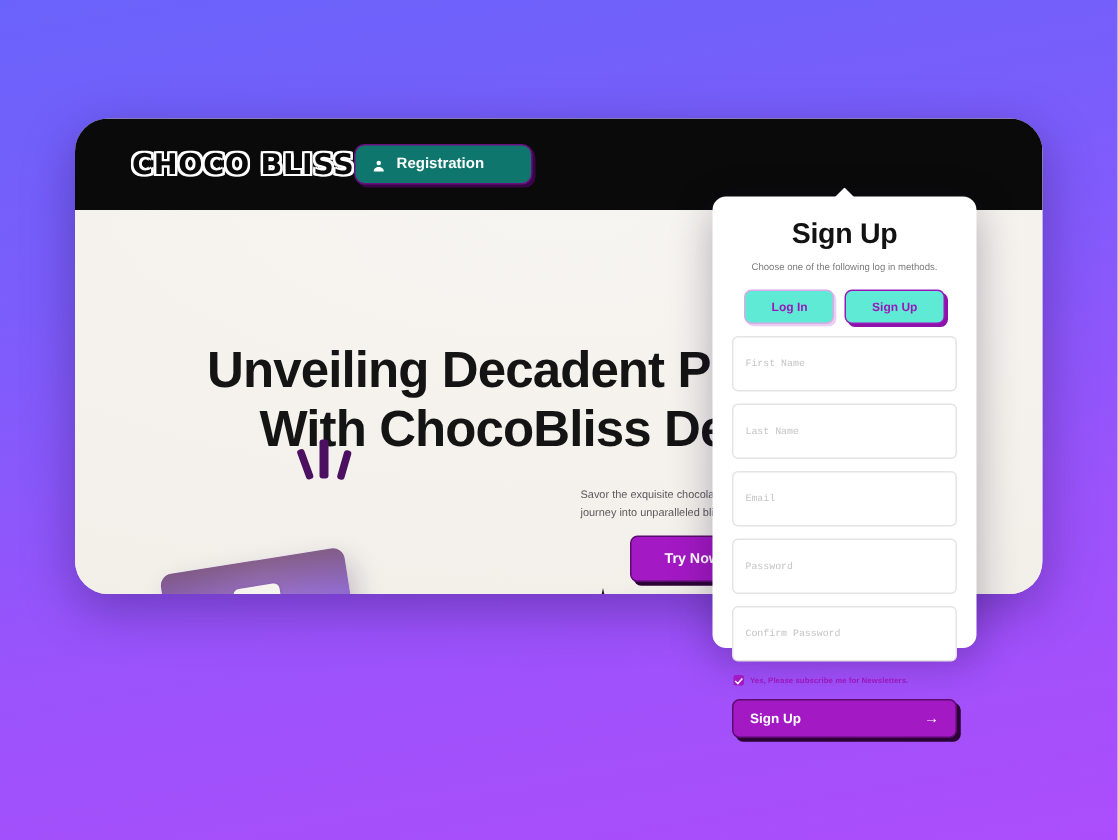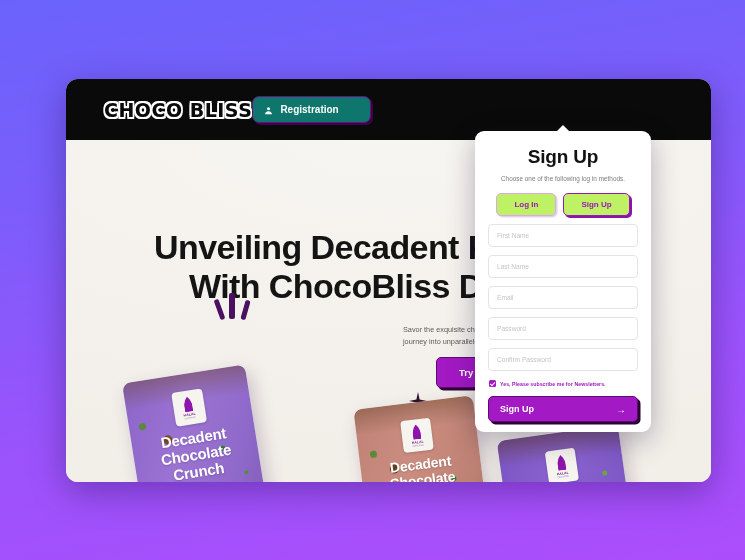--- a/index.html
+++ b/index.html
@@ -9,26 +9,25 @@
   }
   body {
     background: linear-gradient(170deg, #6a63fb 0%, #7b5dfb 30%, #9a53fb 65%, #ac4dfb 100%);
     position: relative;
   }
 
   
   #site-card {
     position: absolute;
     left: 50px; top: 79px;
-    width: 645px; height: 403px;
-    border-radius: 12px;
+    width: 645px; height: 317px;
+    border-radius: 22px;
     overflow: hidden;
     background: #f4f2ee;
     box-shadow: 0 10px 34px rgba(30,10,70,.35);
-    margin-left: 16px;
   }
 
   
   #navbar {
     height: 61px;
     background: #0a0a0a;
     display: flex; align-items: center;
     padding: 0 26px 0 38px;
     position: relative;
   }
@@ -244,44 +243,44 @@
     text-align: center;
     font-size: 6.4px;
     color: #7c7c7c;
     margin-top: 7px;
   }
   #auth-toggle {
     display: flex; justify-content: center; gap: 7px;
     margin-top: 11px;
   }
   .toggle-btn {
-    background: #bef264;
+    background: #5eead4;
     color: #9a18bb;
     font-size: 8px; font-weight: 700;
     padding: 6px 17px;
     border-radius: 5px;
     cursor: pointer;
   }
   #login-toggle {
     border: 1.2px solid #d9a9e8;
     box-shadow: 1.5px 1.5px 0 #e9cef2;
   }
   #signup-toggle {
     border: 1.2px solid #9a18bb;
     box-shadow: 2px 2px 0 #8c12aa;
   }
   .field {
     width: 100%;
-    height: 23px;
+    height: 37px;
     margin-top: 8px;
     border: 1px solid #e4e4e4;
     border-radius: 4px;
     background: #fff;
     padding: 0 8px;
-    font-family: Liberation Sans, sans-serif;
+    font-family: Liberation Mono, monospace;
     font-size: 6.6px;
     color: #333;
     outline: none;
   }
   .field::placeholder { color: #c4c4c4; }
   #newsletter-row {
     display: flex; align-items: center; gap: 4px;
     margin-top: 9px;
     padding-left: 1px;
   }

